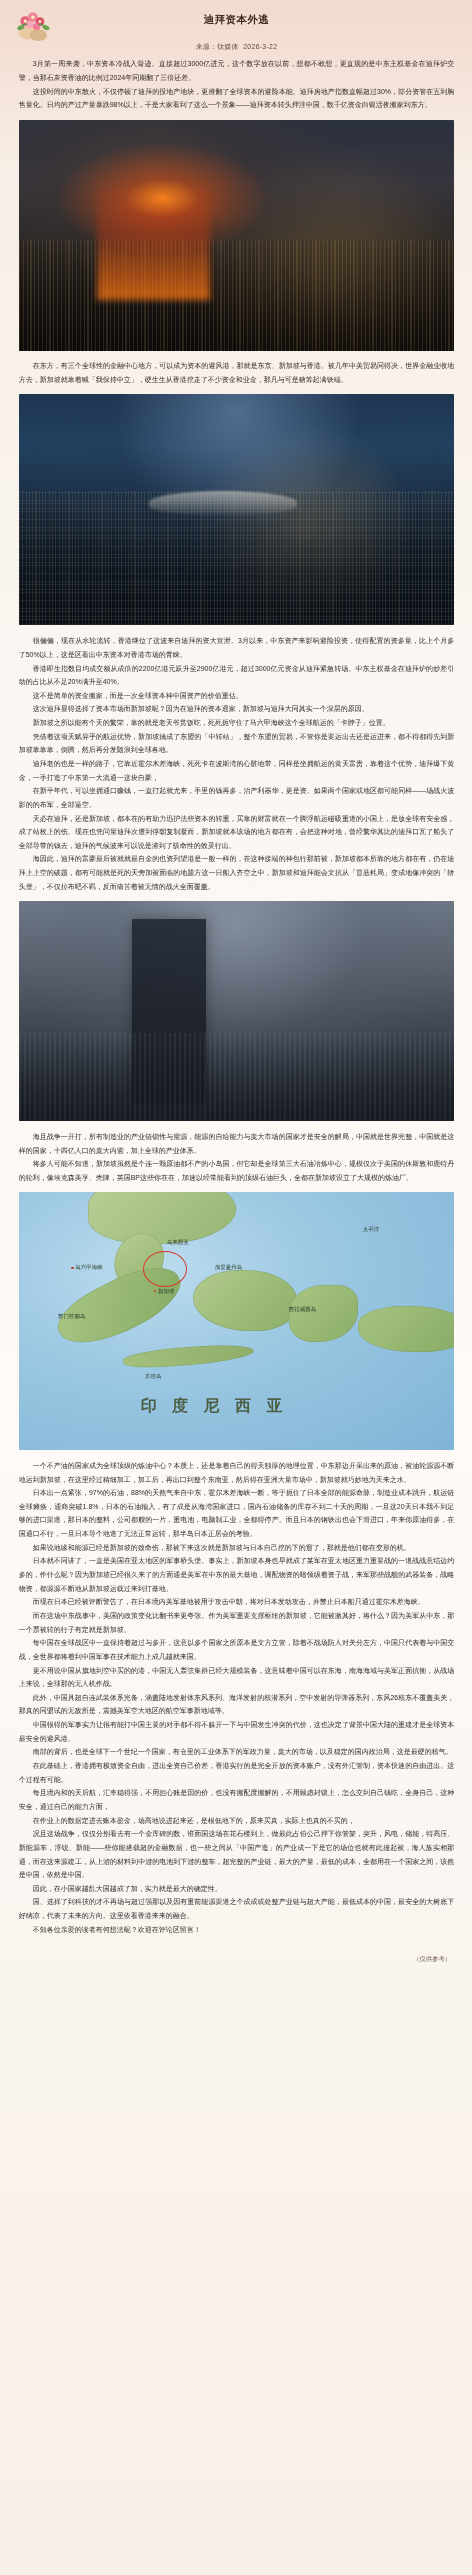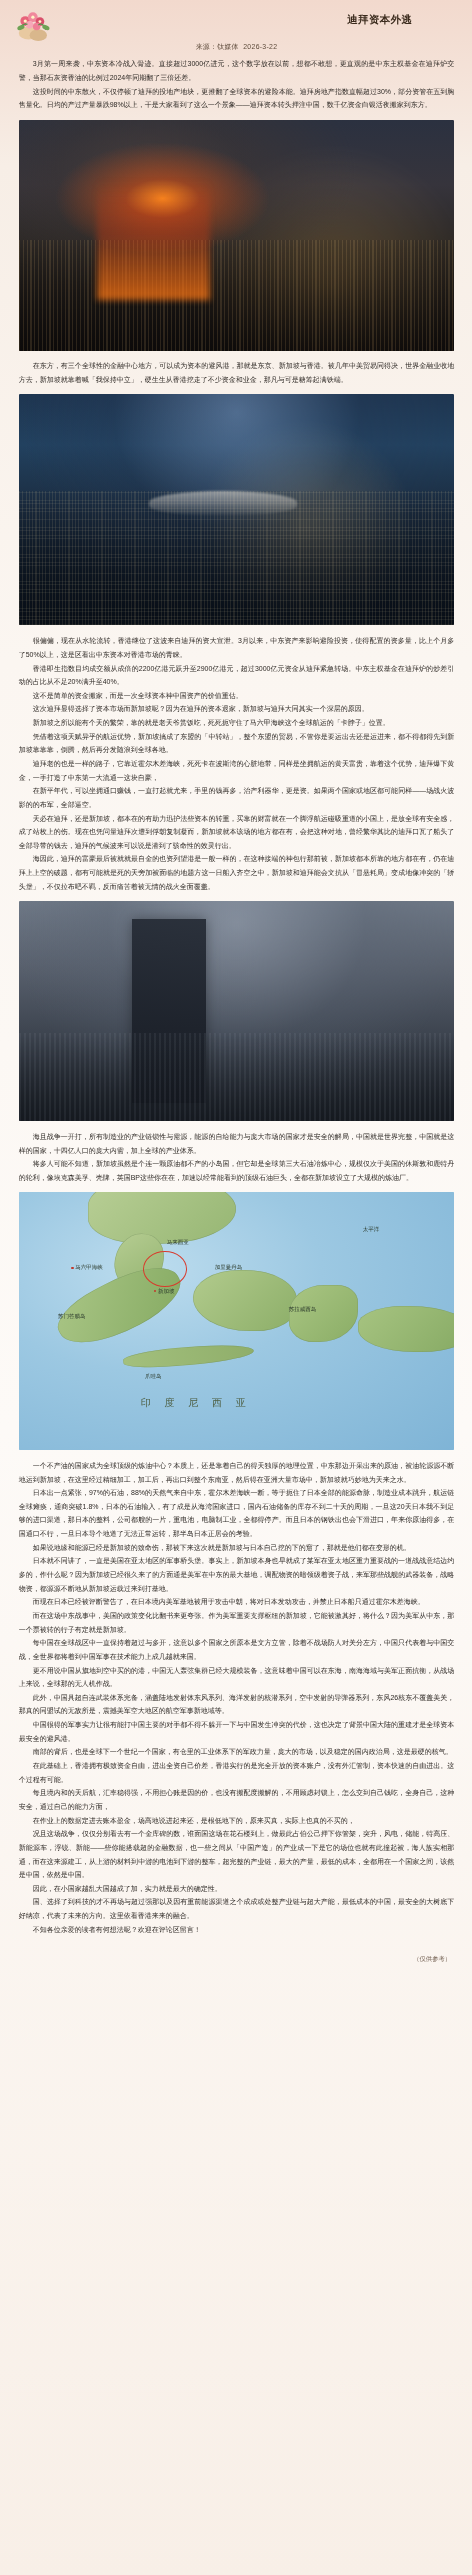--- a/index.html
+++ b/index.html
@@ -41,21 +41,20 @@
   .title-block {
     margin: 0 auto;
     width: 352px;
   }
   .title-main {
     font-size: 10.4px;
     font-weight: bold;
     color: #3a2a1c;
     letter-spacing: 0.5px;
     line-height: 1.5;
-    text-align: right;
   }
   .title-sub {
     font-size: 10.4px;
     font-weight: bold;
     color: #d4342a;
     letter-spacing: 0.5px;
     line-height: 1.6;
     margin-top: 2.2px;
   }
   .source-line {
@@ -253,24 +252,24 @@
     border: 1.4px solid #d83a2c;
     border-radius: 50%;
   }
   .map-label {
     position: absolute;
     font-size: 5.5px;
     color: #2c3b2c;
     white-space: nowrap;
   }
   .map-label.big {
-    font-size: 10px;
+    font-size: 16px;
     letter-spacing: 5.5px;
     color: #4d5f43;
-    font-weight: normal;
+    font-weight: bold;
   }
   .map-dot {
     width: 2.7px; height: 2.7px;
     background: #c0392b;
     border-radius: 50%;
     display: inline-block;
     margin-right: 1.6px;
     vertical-align: middle;
   }
 

